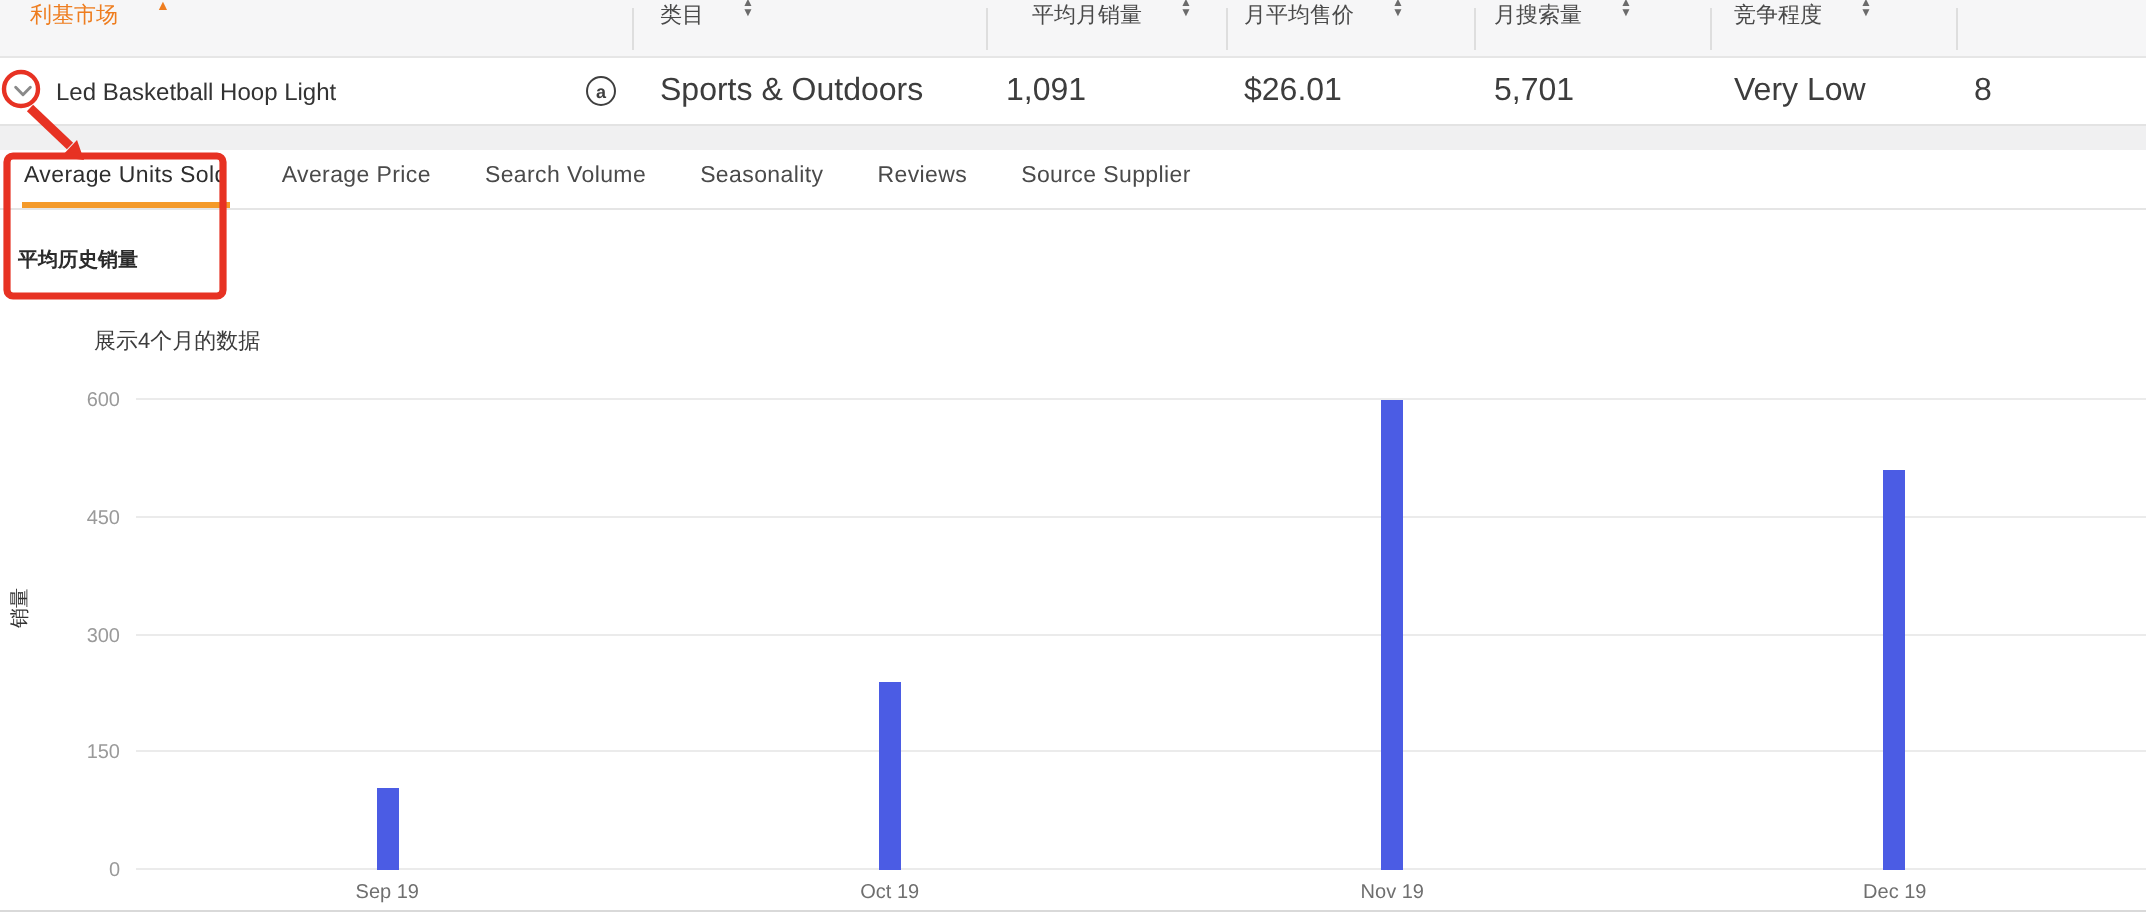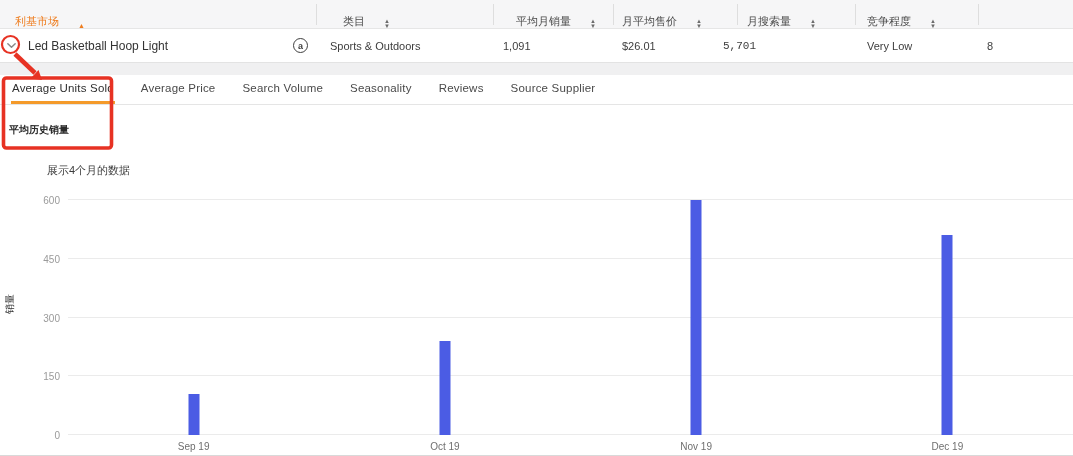--- a/index.html
+++ b/index.html
@@ -1,29 +1,29 @@
 <!DOCTYPE html>
 <html><head>
 <meta charset="utf-8">
 <style>
   * { margin:0; padding:0; box-sizing:border-box; }
   body { background:#fff; font-family:"Liberation Sans", sans-serif; }
   .screen { position:relative; width:1073px; height:456px; background:#fff; overflow:hidden; border-bottom:1px solid #d9d9d9; }
 
   
   .thead { position:absolute; top:0; left:0; width:1073px; height:29px; background:#f6f6f7; border-bottom:1px solid #e6e6e6; }
-  .th { position:absolute; top:0; height:29px; display:flex; align-items:flex-end; font-size:11px; color:#4a4a4a; white-space:nowrap;gap:12px; }
+  .th { position:absolute; top:0; height:29px; display:flex; align-items:flex-start; font-size:11px; color:#4a4a4a; white-space:nowrap;gap:12px; }
   .th.first { color:#ee7d1f; }
   .sep { position:absolute; top:4px; height:21px; width:1px; background:#dedede; }
   .sort { display:inline-flex; flex-direction:column; margin-left:7px; font-size:6px; line-height:5px; color:#6b6b6b; cursor:pointer; }
   .sort-asc { margin-left:7px; font-size:7px; color:#ee7d1f; }
 
   
   .trow { position:absolute; top:29px; left:0; width:1073px; height:33px; background:#fff; }
-  .td { position:absolute; top:0; height:33px; display:flex; align-items:center; font-size:11px; color:#3d3d3d; white-space:nowrap; }
+  .td { position:absolute; top:0; height:33px; display:flex; align-items:center; font-size:16px; color:#3d3d3d; white-space:nowrap; }
   .pname { font-size:12px; color:#333; }
   .chev { display:inline-flex; width:14px; height:14px; align-items:center; justify-content:center; color:#8a8a8a; cursor:pointer; }
   .mkt-icon { position:absolute; left:293px; top:9px; width:15px; height:15px; border:1.4px solid #3f3f3f; border-radius:50%;
               display:flex; align-items:center; justify-content:center; font-size:9px; font-weight:bold; color:#3f3f3f; }
 
   
   .gapband { position:absolute; top:62px; left:0; width:1073px; height:13px; background:#f0f0f1; border-top:1px solid #e3e3e3; }
 
   
   .tabbar { position:absolute; top:75px; left:0; width:1073px; height:30px; background:#fff; border-bottom:1px solid #e5e5e5;
@@ -53,21 +53,21 @@
 <body>
 
 <div class="screen">
 
   <div class="thead">
     <div class="th first" style="left:15px;">
       <span>利基市场</span>
       <span class="sort-asc">▲</span>
     </div>
     <div class="sep" style="left:316px;"></div>
-    <div class="th" style="left:330px;margin-left:13px;">
+    <div class="th" style="left:330px;">
       <span>类目</span>
       <span class="sort">
           <span>▲</span>
           <span>▼</span>
         </span>
     </div>
     <div class="sep" style="left:493px;"></div>
     <div class="th" style="left:503px;margin-left:13px;">
       <span>平均月销量</span>
       <span class="sort">
@@ -117,21 +117,21 @@
           </svg>
       </span>
     </div>
     <div class="td pname" style="left:28px;">Led Basketball Hoop Light</div>
     <div class="mkt-icon">
       <span>a</span>
     </div>
     <div class="td" style="left:330px;">Sports &amp; Outdoors</div>
     <div class="td" style="left:503px;">1,091</div>
     <div class="td" style="left:622px;">$26.01</div>
-    <div class="td" style="left:723px;font-family:Liberation Mono, monospace;">5,701</div>
+    <div class="td" style="left:747px;">5,701</div>
     <div class="td" style="left:867px;">Very Low</div>
     <div class="td" style="left:987px;">8</div>
   </div>
 
   <div class="gapband"></div>
 
   <div class="tabbar">
     <div class="tab active">Average Units Sold</div>
     <div class="tab">Average Price</div>
     <div class="tab">Search Volume</div>

